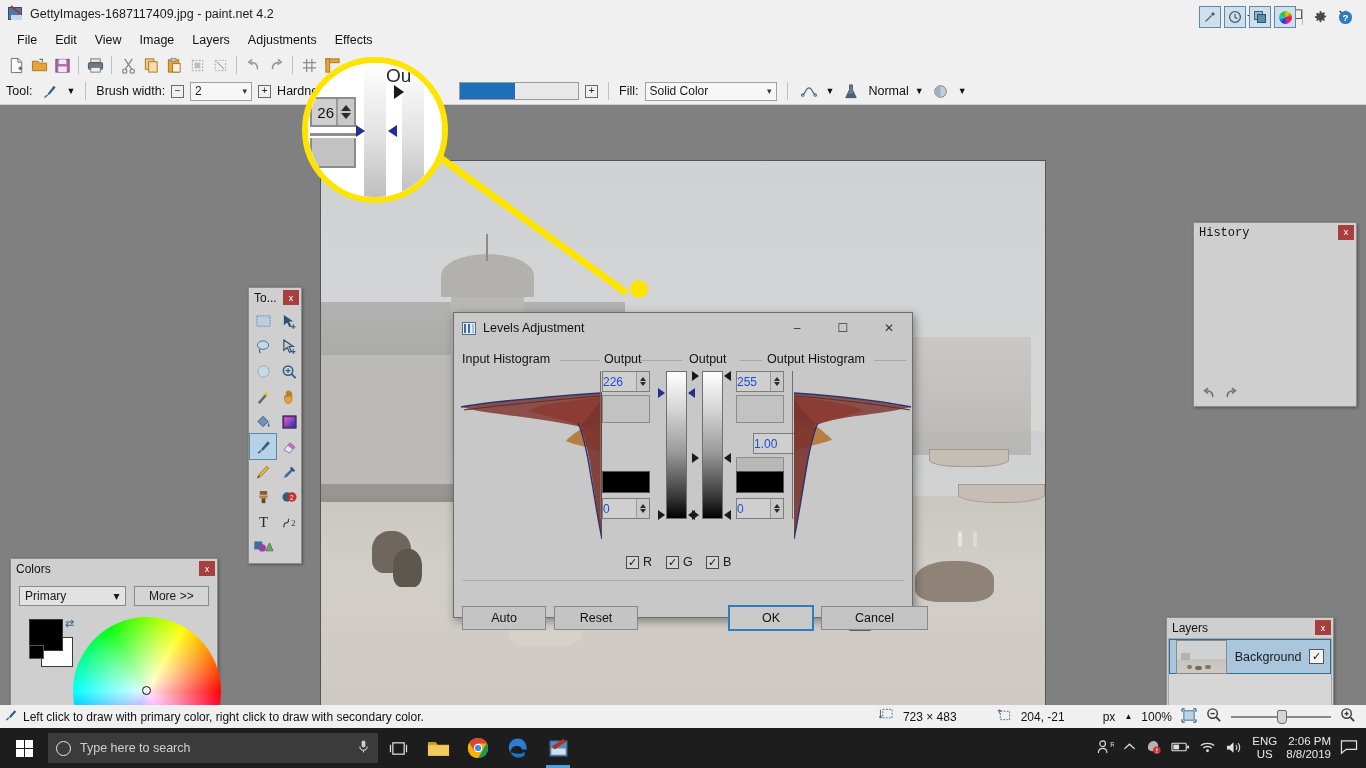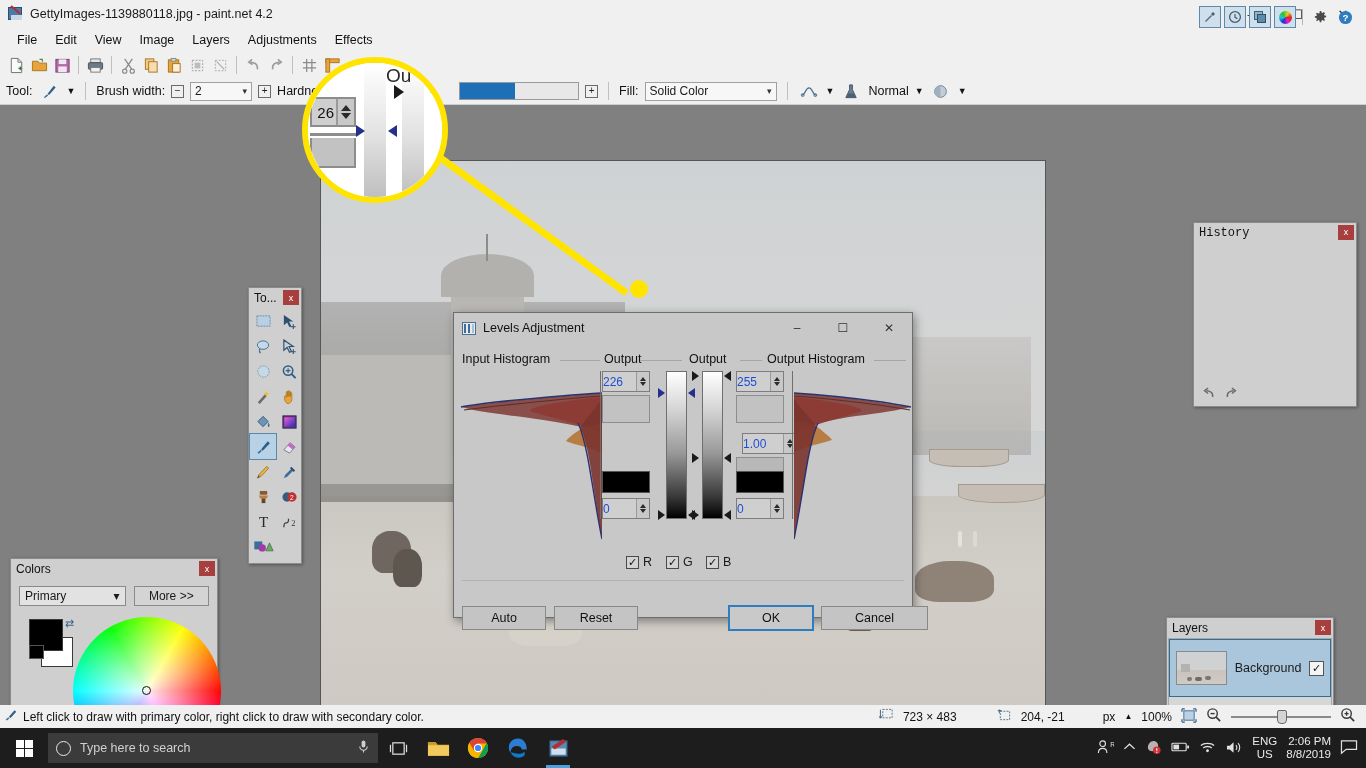--- a/index.html
+++ b/index.html
@@ -87,21 +87,21 @@
 
   
   .history{position:absolute;left:1193px;top:117px;width:164px;height:185px;font-family:Liberation Mono, monospace;}
   .hist-list{position:absolute;left:1px;top:19px;right:1px;bottom:22px;background:#d6d6d6;border:1px solid #a8a8a8;}
   .hist-item{height:21px;margin:1px;background:#a9c6dd;outline:1px solid #4a7fa5;display:flex;align-items:center;gap:5px;padding-left:4px;font-size:12px;}
   .hist-foot{position:absolute;left:1px;right:1px;bottom:0;height:22px;display:flex;align-items:center;gap:6px;padding-left:6px;}
 
   
   .layers{position:absolute;left:1166px;top:512px;width:168px;height:188px;}
   .lay-list{position:absolute;left:1px;top:20px;right:1px;bottom:28px;background:#d6d6d6;border:1px solid #a8a8a8;}
-  .lay-item{height:56px;margin:1px;background:#a9c6dd;outline:1px solid #2f6e96;display:flex;align-items:center;gap:8px;padding:0 6px;font-size:12.5px;}
+  .lay-item{height:33px;margin:1px;background:#a9c6dd;outline:1px solid #2f6e96;display:flex;align-items:center;gap:8px;padding:0 6px;font-size:12.5px;}
   .lay-thumb{width:52px;height:34px;border:1px solid #8a8a8a;background:linear-gradient(180deg,#cfd1d2 55%,#c8c4bd 56%,#cfcbc4 100%);position:relative;overflow:hidden;}
   .lay-thumb .t1{position:absolute;left:8%;top:38%;width:18%;height:24%;background:#b4b2ae;}
   .lay-thumb .t2{position:absolute;left:20%;bottom:10%;width:5px;height:4px;background:#7d7a76;border-radius:2px;}
   .lay-thumb .t3{position:absolute;left:38%;bottom:8%;width:7px;height:4px;background:#6f6c68;border-radius:2px;}
   .lay-thumb .t4{position:absolute;left:58%;bottom:11%;width:6px;height:4px;background:#7a7773;border-radius:2px;}
   .lay-check{margin-left:auto;width:15px;height:15px;border:1px solid #555;background:#f4f4f4;display:flex;align-items:center;justify-content:center;font-size:11px;color:#111;}
 
   
   .dlg{position:absolute;left:453px;top:207px;width:460px;height:306px;background:#c8c8c8;border:1px solid #6d6d6d;box-shadow:2px 3px 9px rgba(0,0,0,.4);}
   .dlg-head{height:30px;display:flex;align-items:center;padding-left:8px;gap:7px;background:#c8c8c8;}
@@ -165,21 +165,21 @@
 </head>
 <body>
 
 <div id="app">
 
   <div class="titlebar">
     <div class="tb-icon">
       <div class="pn"></div>
         <div class="brush"></div>
     </div>
-    <div class="tb-title">GettyImages-1139880118.jpg - paint.net 4.2</div>
+    <div class="tb-title">GettyImages-1687117409.jpg - paint.net 4.2</div>
     <div class="tb-btns">
       <div class="tb-btn">–</div>
       <div class="tb-btn">☐</div>
       <div class="tb-btn close">✕</div>
     </div>
   </div>
 
   <div class="menubar">
     <div class="menu-item">File</div>
     <div class="menu-item">Edit</div>
@@ -691,21 +691,21 @@
         <div class="arr r" style="left:270px;top:167px;"></div>
 
         <div class="spin" style="left:282px;top:28px;">
           <span class="sv">255</span>
           <span class="sa">
               <b class="up"></b>
               <b class="dn"></b>
             </span>
         </div>
         <div class="blank" style="left:282px;top:52px;width:48px;height:28px;"></div>
-        <div class="spin" style="left:288px;top:90px;width:55px;">
+        <div class="spin" style="left:299px;top:90px;width:55px;">
           <span class="sv">1.00</span>
           <span class="sa">
               <b class="up"></b>
               <b class="dn"></b>
             </span>
         </div>
         <div class="graybox" style="left:282px;top:114px;width:48px;height:22px;"></div>
         <div class="blackbox" style="left:282px;top:128px;width:48px;height:22px;"></div>
         <div class="spin" style="left:282px;top:155px;">
           <span class="sv">0</span>

